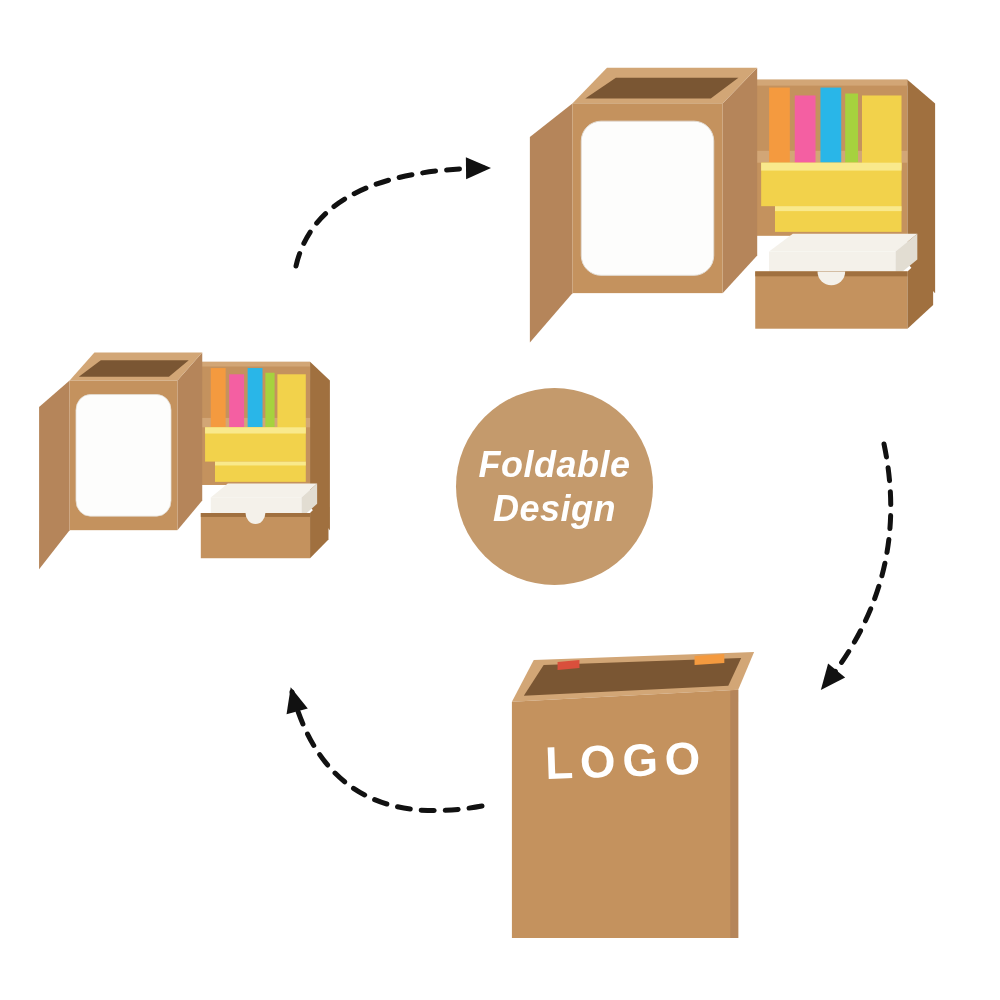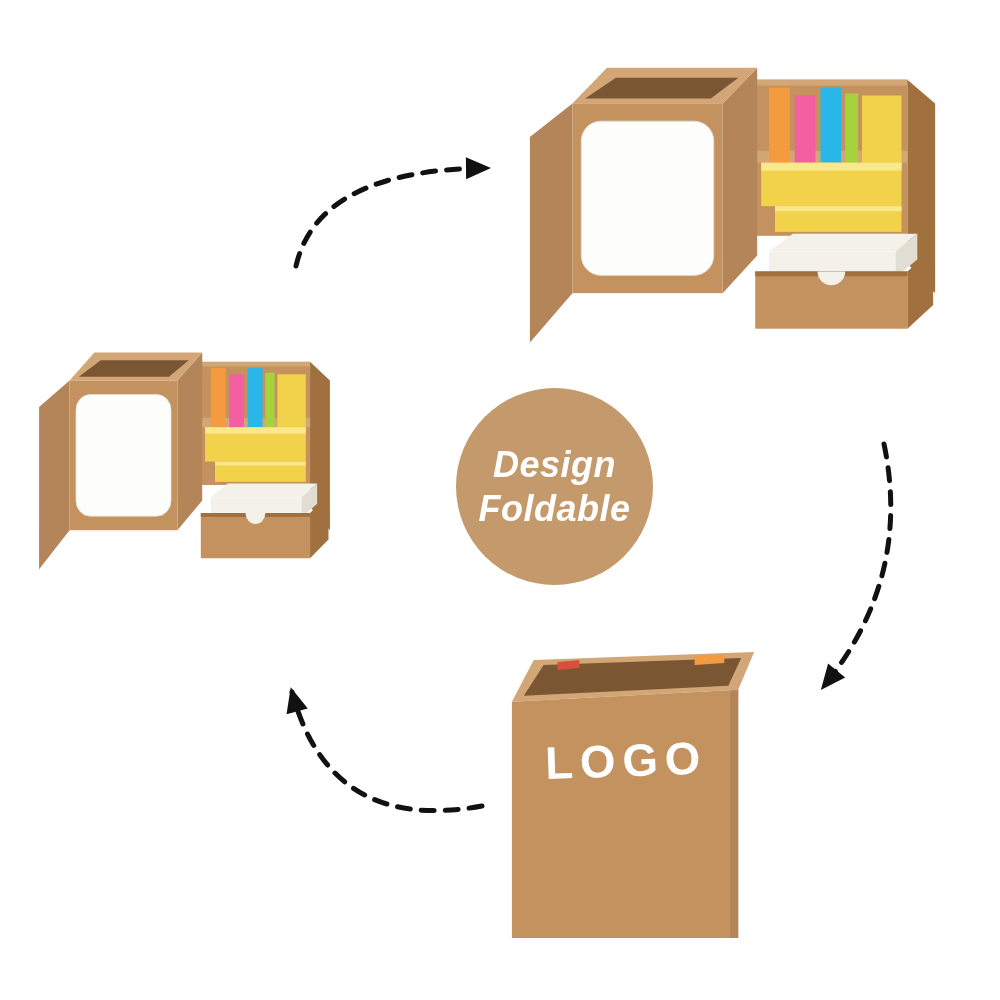--- a/index.html
+++ b/index.html
@@ -136,17 +136,17 @@
       <polygon points="24,56 230,46 243,18 44,25" class="f-shadow"></polygon>
       <polygon points="58,22 80,20 80,28 58,30" class="f-red"></polygon>
       <polygon points="196,16 226,14 226,23 196,25" class="f-orange"></polygon>
       <polygon points="12,62 240,50 240,300 12,300" class="f-kraft"></polygon>
       <polygon points="232,51 240,50 240,300 232,300" class="f-kraft-m"></polygon>
       <text x="46" y="140" class="logo-text" transform="rotate(-2 46 140)">LOGO</text>
     </g>
   </svg>
 
   <div class="badge">
+    <div>Foldable</div>
     <div>Design</div>
-    <div>Foldable</div>
   </div>
 
 </div>
 
 </body></html>

